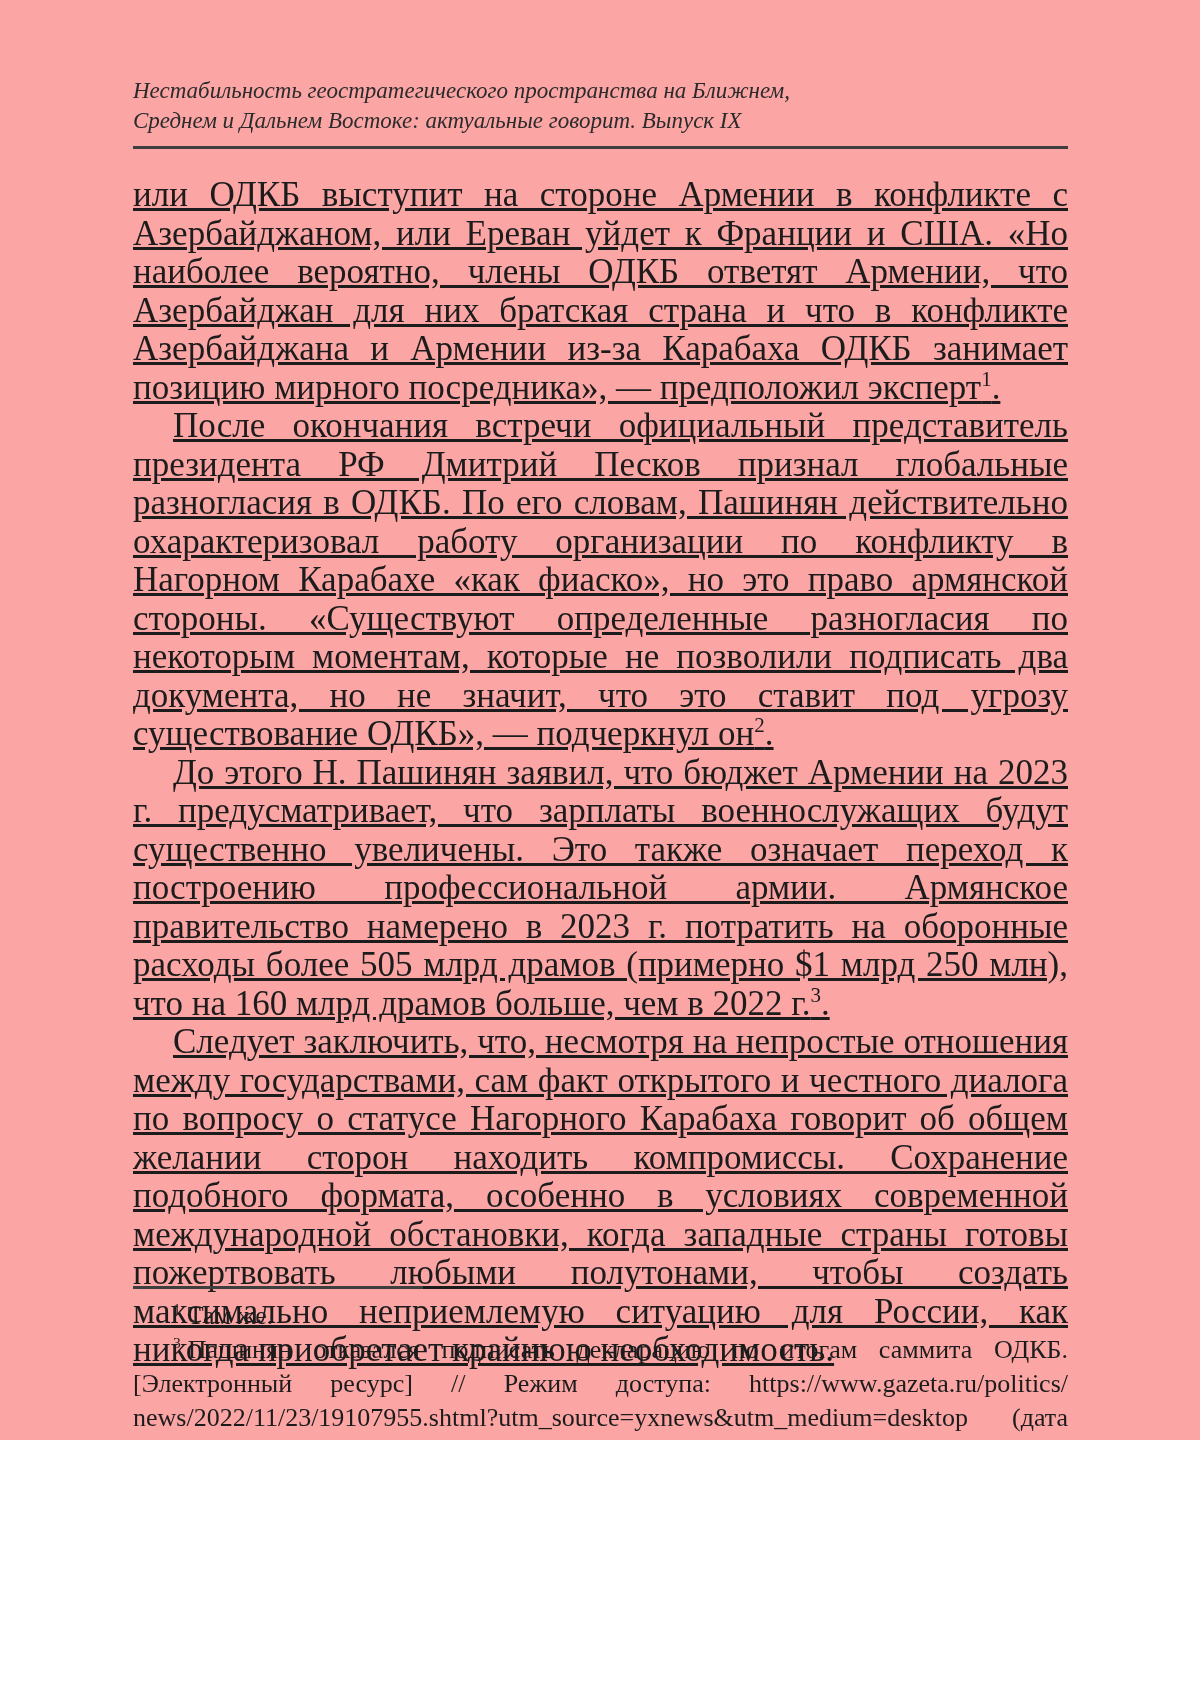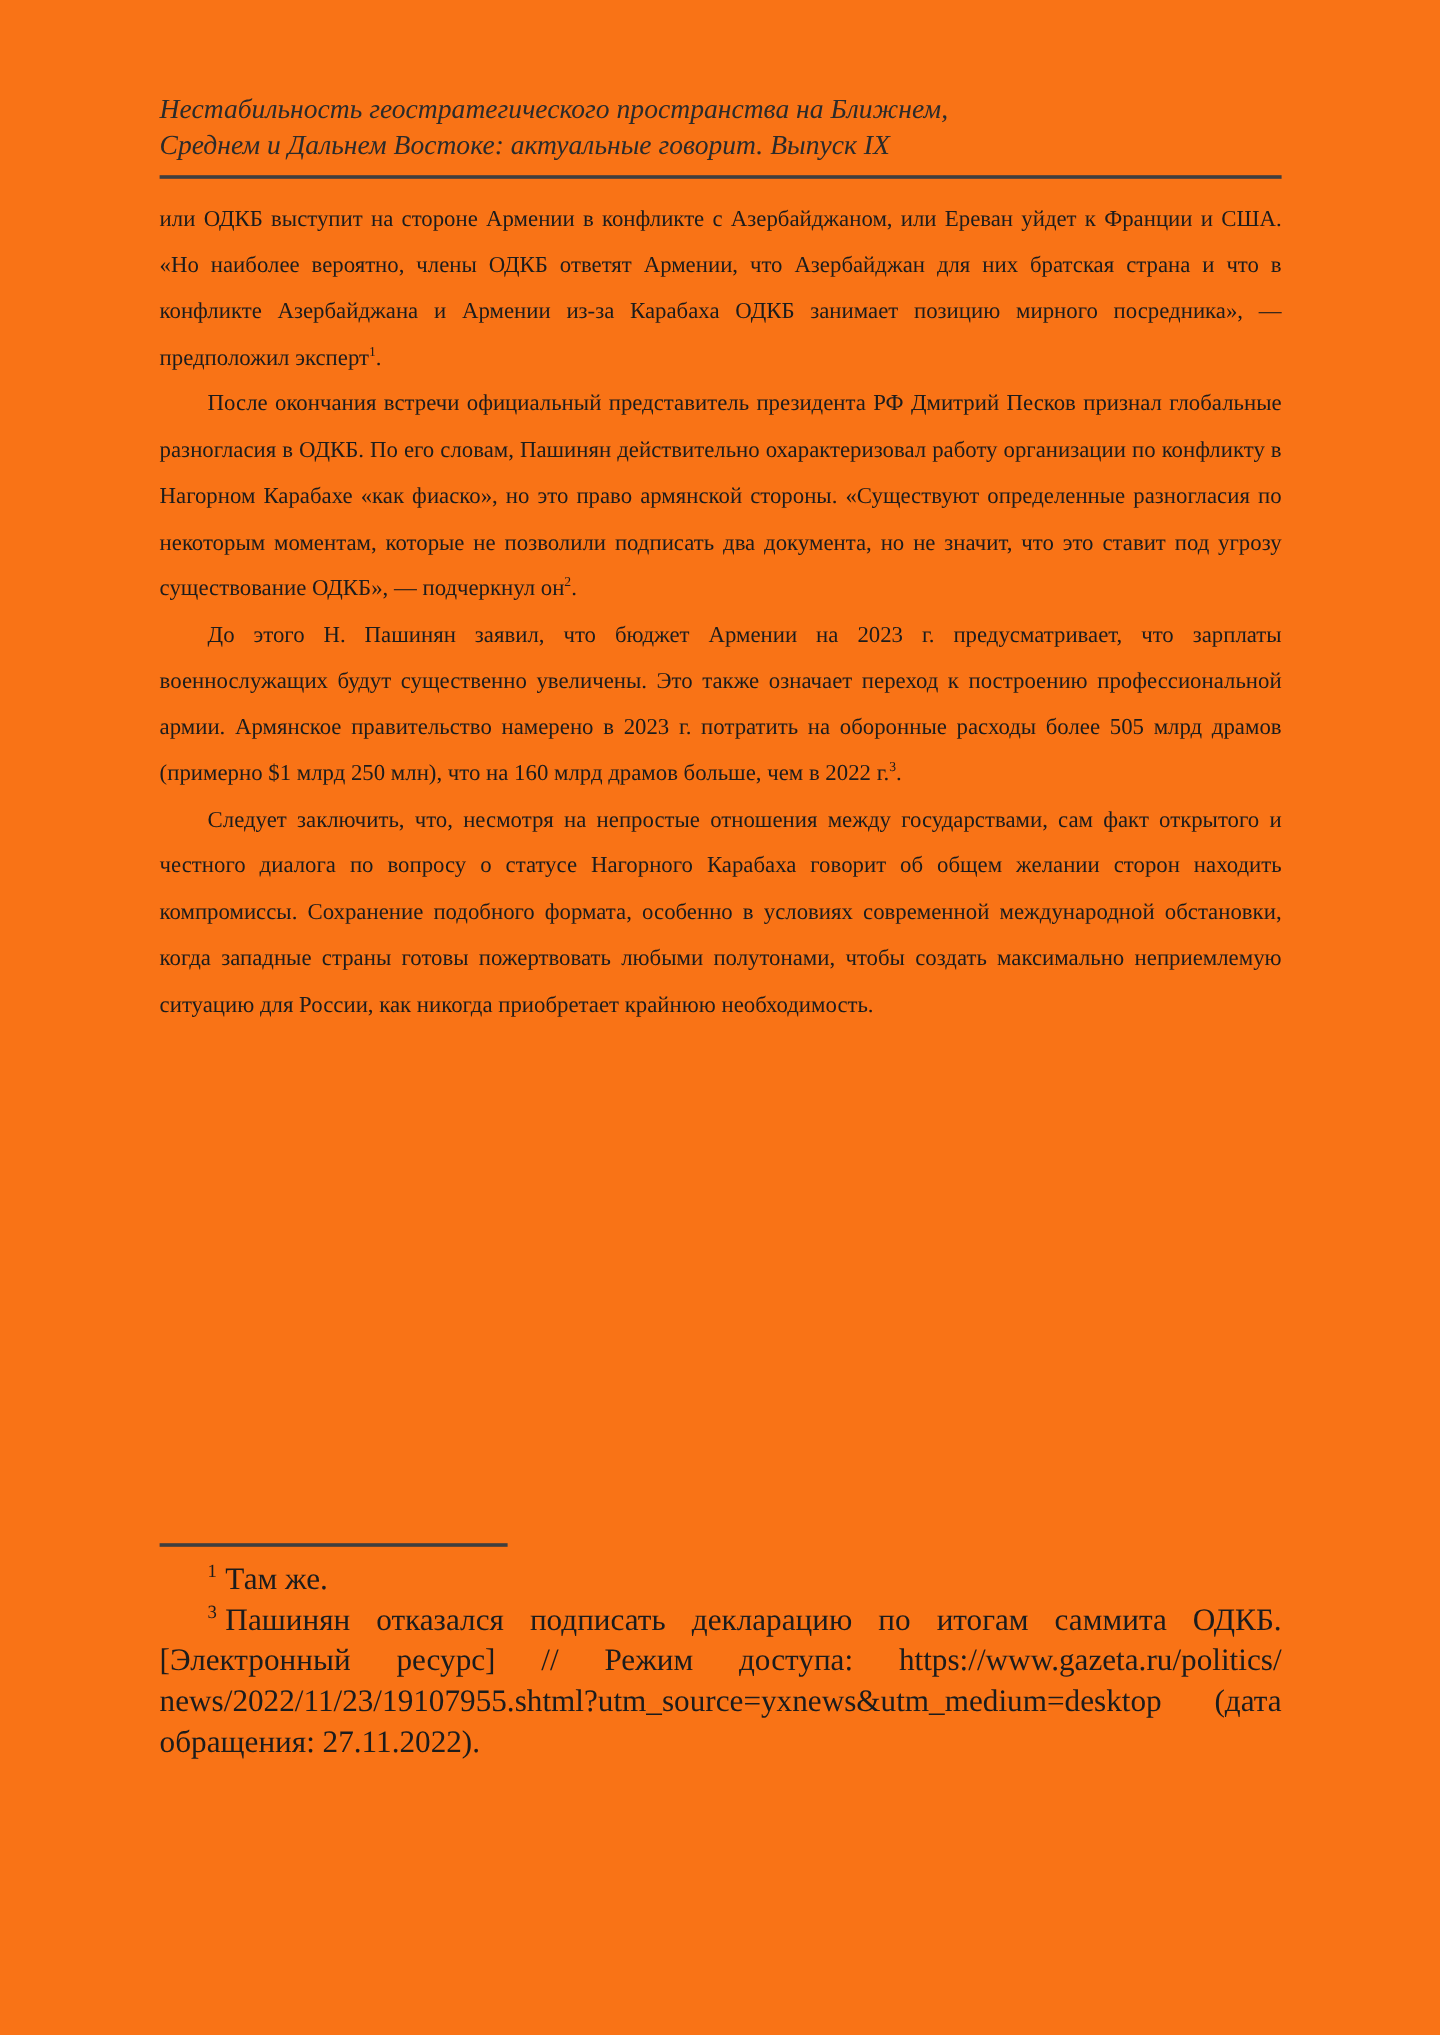--- a/index.html
+++ b/index.html
@@ -3,22 +3,22 @@
 <meta charset="utf-8">
 <style>
   html, body {
     margin: 0;
     padding: 0;
     background: #ffffff;
   }
   .page {
     position: relative;
     width: 1200px;
-    height: 1696px;
-    background: #f97316;
+    height: 1440px;
+    background: #fca5a5;
     font-family: "Liberation Serif", "DejaVu Serif", serif;
     color: #1c1c1c;
     overflow: hidden;
   }
   .content {
     position: absolute;
     left: 133px;
     top: 76px;
     width: 935px;
   }
@@ -29,24 +29,25 @@
     color: #2b2b2b;
     text-align: left;
   }
   .header-rule {
     height: 0;
     border: none;
     border-top: 3px solid #3f3f3f;
     margin: 10px 0 0 0;
   }
   .body-text {
-    margin-top: 15px;
-    font-size: 19px;
+    margin-top: 27px;
+    font-size: 35px;
     line-height: 38.5px;
     text-align: justify;
+    text-decoration: underline;
   }
   p.para {
     margin: 0;
     padding: 0;
   }
   p.para.indent {
     text-indent: 40px;
   }
   .body-text sup, .footnotes sup {
     font-size: 0.6em;

